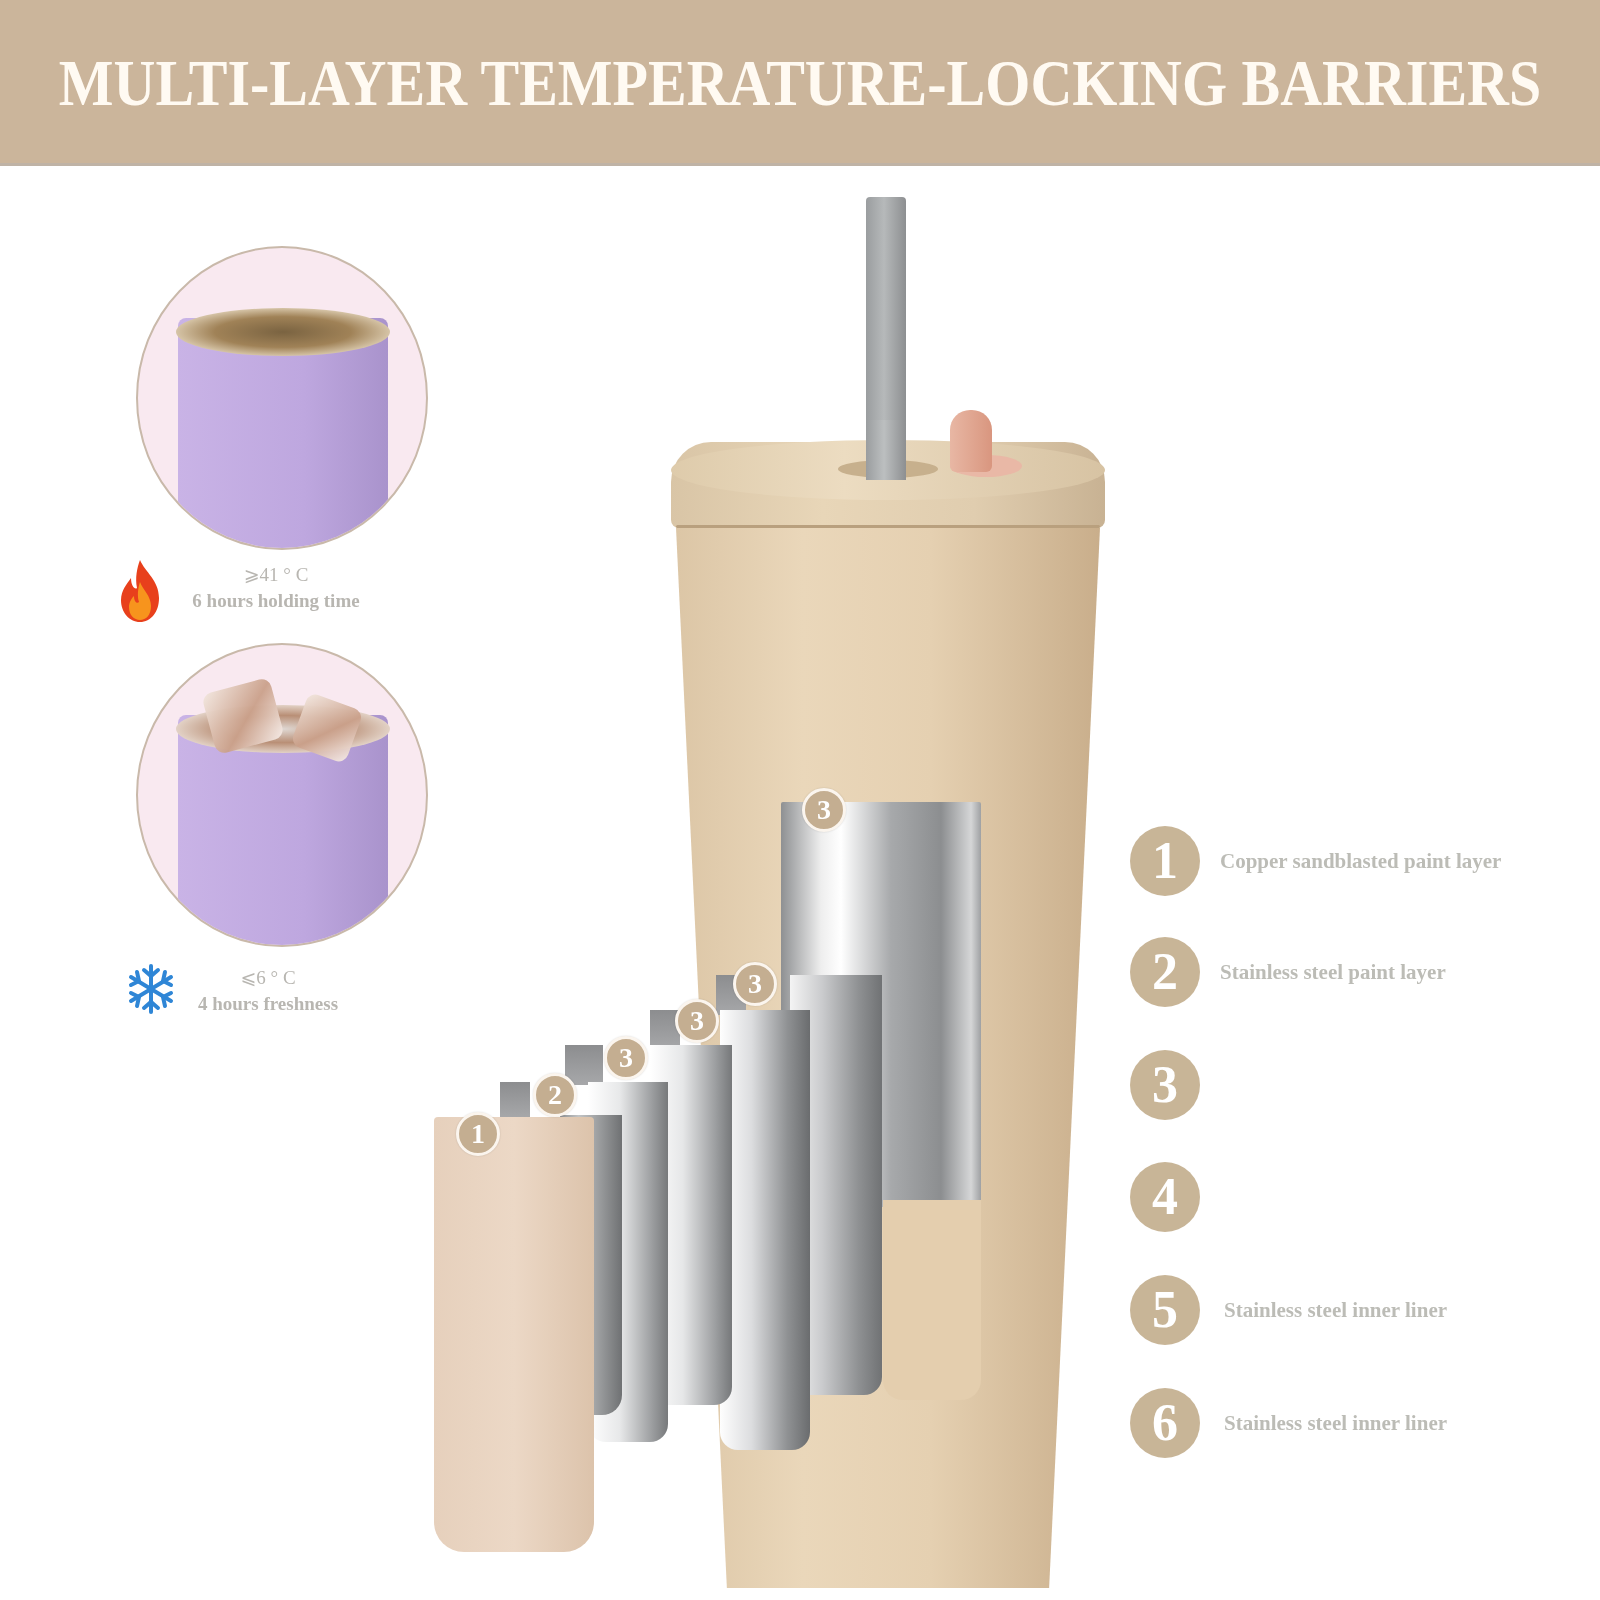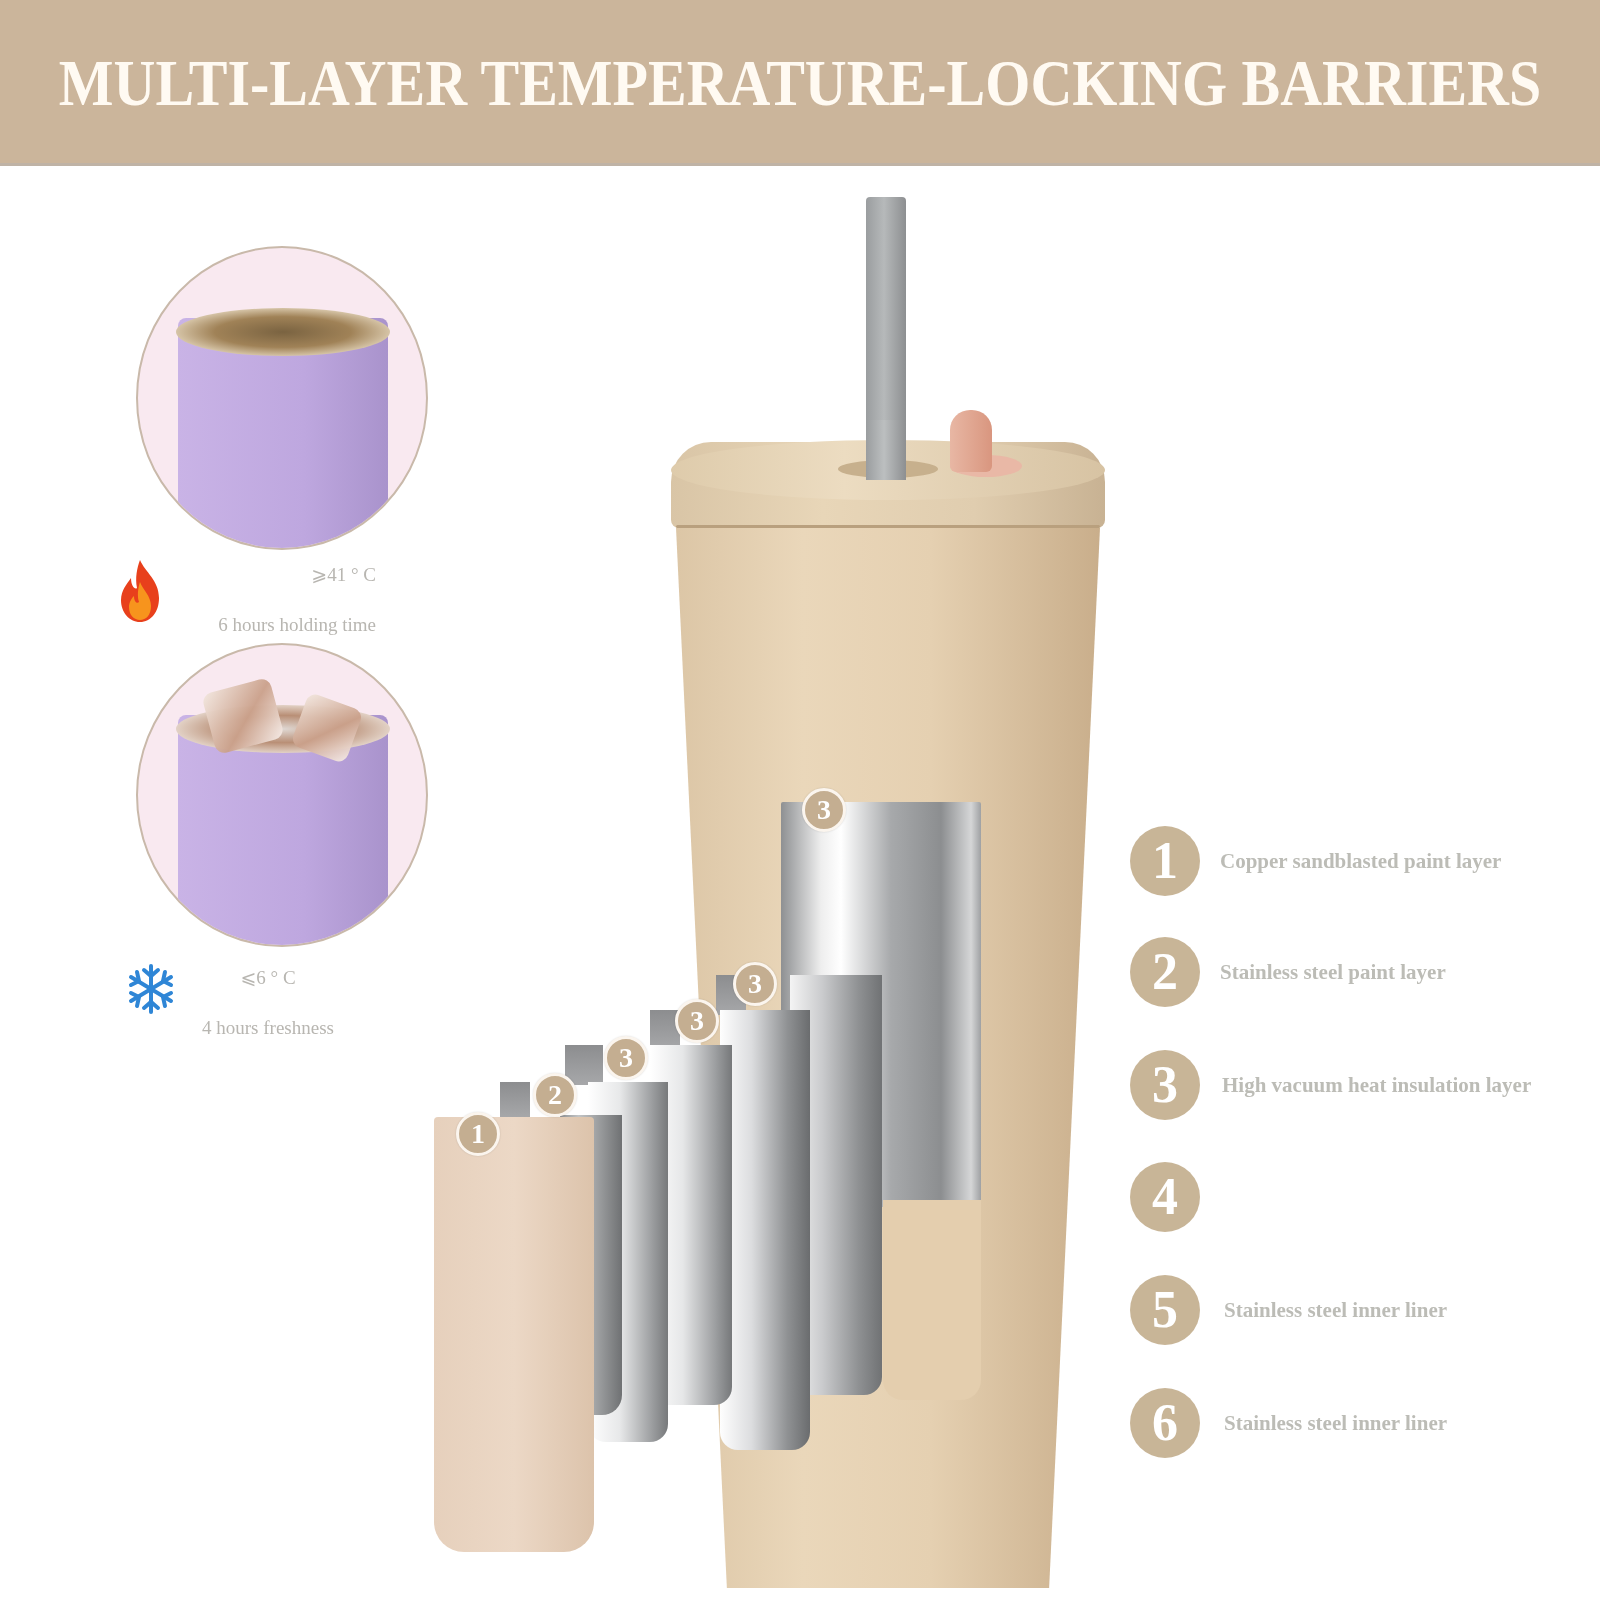--- a/index.html
+++ b/index.html
@@ -9,21 +9,21 @@
 
   
   .circle { position:absolute; width:288px; height:300px; border-radius:50%; border:2px solid #c9b9aa; background:#f9e9f0; overflow:hidden; }
   .circle .cup { position:absolute; left:40px; top:70px; width:210px; height:260px; background:linear-gradient(90deg,#c9b3e6,#bea7df 60%,#a993cc); border-radius:8px 8px 0 0; }
   .circle .liquid { position:absolute; left:38px; top:60px; width:214px; height:48px; border-radius:50%; background:radial-gradient(ellipse at center,#7a6341 0%,#a08257 45%,#e9dcc4 80%,#ffffff 100%); }
   .circle.cold .liquid { background:radial-gradient(ellipse at center,#dfd7d2 0%,#b98f76 40%,#e8dbd1 75%,#ffffff 100%); }
   .ice { position:absolute; width:70px; height:62px; background:linear-gradient(135deg,#f3e8e0,#caa08a 55%,#f7eeea); border-radius:10px; transform:rotate(-15deg); opacity:0.95; }
 
   .temp { position:absolute; text-align:center; color:#b8b6b1; font-family:"Liberation Serif","DejaVu Serif",serif; font-size:19px; line-height:26px; }
   .temp .t1 { font-size:19px; }
-  .temp .t2 { font-weight:normal;margin-top:24px; }
+  .temp .t2 { font-weight:bold; }
 
   .icon-fire { position:absolute; left:115px; top:558px; width:50px; height:66px; }
   .icon-snow { position:absolute; left:125px; top:963px; width:52px; height:52px; }
 
   
   .straw { position:absolute; left:866px; top:197px; width:40px; height:280px; background:linear-gradient(90deg,#9a9d9f,#b6b9ba 45%,#8d8f91); border-radius:4px 4px 0 0; }
   .lid { position:absolute; left:671px; top:442px; width:434px; height:86px; background:linear-gradient(90deg,#d9c5a6,#e8d6b8 35%,#e0cdaf 70%,#c8b293); border-radius:40px 40px 8px 8px; }
   .lid-top { position:absolute; left:671px; top:440px; width:434px; height:60px; border-radius:50%; background:linear-gradient(90deg,#decbab,#ecdcc1 40%,#d7c3a3); }
   .straw-hole { position:absolute; left:838px; top:460px; width:100px; height:18px; border-radius:50%; background:#c7b08d; }
   .straw-low { position:absolute; left:866px; top:420px; width:40px; height:60px; background:linear-gradient(90deg,#9a9d9f,#bcbfc0 45%,#8d8f91); }
@@ -58,21 +58,21 @@
 </div>
 
 <div class="circle hot" style="left:136px; top:246px;">
   <div class="cup"></div>
   <div class="liquid"></div>
 </div>
 <svg class="icon-fire" viewBox="0 0 50 66">
   <path d="M25 2 C30 14 44 22 44 40 C44 54 36 64 25 64 C14 64 6 54 6 42 C6 32 12 26 16 20 C16 28 20 32 22 30 C20 20 22 10 25 2 Z" fill="#e8401c"></path>
   <path d="M25 24 C28 32 36 38 36 48 C36 57 31 62 25 62 C19 62 14 57 14 49 C14 44 17 40 19 38 C19 44 22 46 24 44 C22 38 23 30 25 24 Z" fill="#f7941d"></path>
 </svg>
-<div class="temp" style="left:176px; top:562px; width:200px;text-align:right;">
+<div class="temp" style="left:176px; top:562px; width:200px;">
   <div class="t1">⩾41 ° C</div>
   <div class="t2">6 hours holding time</div>
 </div>
 
 <div class="circle cold" style="left:136px; top:643px;">
   <div class="cup"></div>
   <div class="liquid"></div>
   <div class="ice" style="left:70px; top:40px;"></div>
   <div class="ice" style="left:160px; top:55px; width:58px; height:56px; transform:rotate(20deg);"></div>
 </div>
@@ -130,21 +130,20 @@
   <div class="legend-item" style="top:826px;">
     <div class="legend-num">1</div>
     <div class="legend-text">Copper sandblasted paint layer</div>
   </div>
   <div class="legend-item" style="top:937px;">
     <div class="legend-num">2</div>
     <div class="legend-text">Stainless steel paint layer</div>
   </div>
   <div class="legend-item" style="top:1050px;">
     <div class="legend-num">3</div>
-    <div class="legend-text" style="margin-left:22px;">High vacuum heat insulation layer</div>
   </div>
   <div class="legend-item" style="top:1162px;">
     <div class="legend-num">4</div>
   </div>
   <div class="legend-item" style="top:1275px;">
     <div class="legend-num">5</div>
     <div class="legend-text" style="margin-left:24px;">Stainless steel inner liner</div>
   </div>
   <div class="legend-item" style="top:1388px;">
     <div class="legend-num">6</div>

